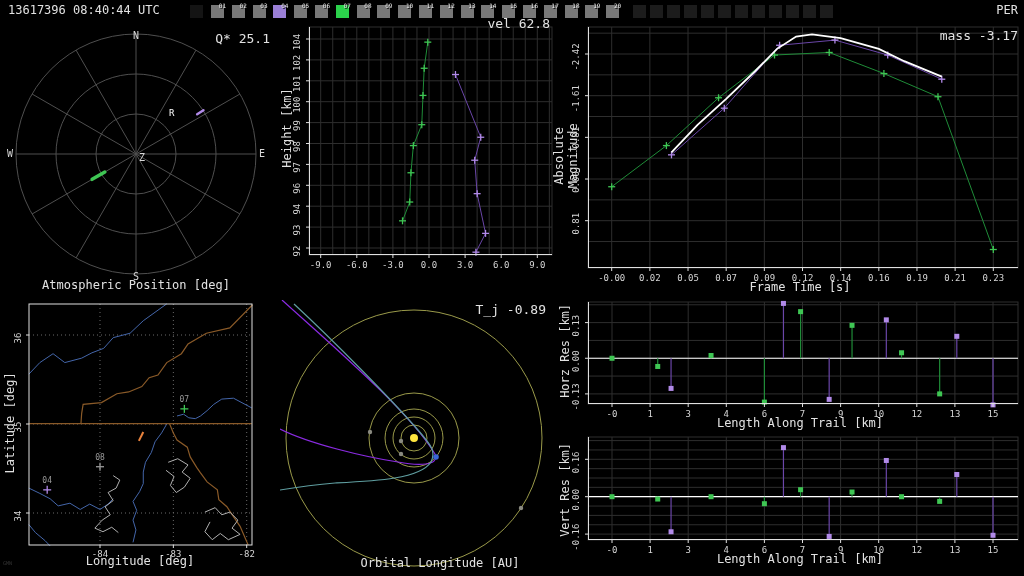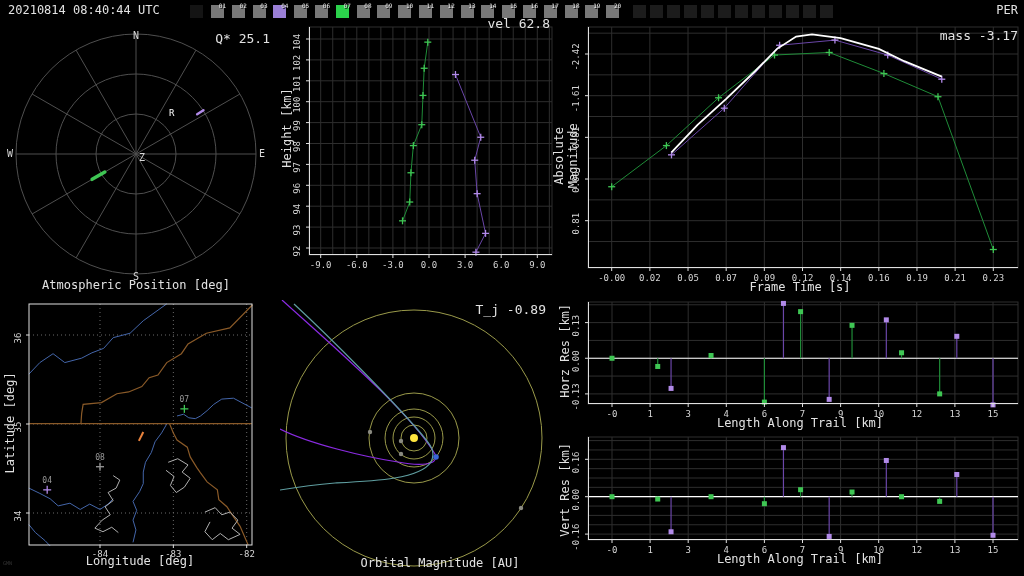--- a/index.html
+++ b/index.html
@@ -14,21 +14,21 @@
   #framestrip{position:absolute;left:190px;top:3px;width:660px;height:18px;}
   .fbox{position:absolute;top:2px;width:13px;height:13px;}
   .fnum{position:absolute;top:-3px;right:-2px;font-size:6px;color:#e8e8e8;text-shadow:1px 1px 0 #000;}
   svg{position:absolute;display:block;}
 </style>
 </head>
 <body>
 
 <div id="stage">
 
-  <div class="ov" style="left:8px;top:4px;width:230px;">20210814 08:40:44 UTC</div>
+  <div class="ov" style="left:8px;top:4px;width:230px;">13617396 08:40:44 UTC</div>
   <div id="framestrip">
       <div class="fbox" style="left: 0px; background: rgb(20, 20, 20);"></div>
       <div class="fbox" style="left: 21px; background: rgb(120, 120, 120);">
         <span class="fnum">01</span>
       </div>
       <div class="fbox" style="left: 41.8px; background: rgb(120, 120, 120);">
         <span class="fnum">02</span>
       </div>
       <div class="fbox" style="left: 62.6px; background: rgb(120, 120, 120);">
         <span class="fnum">03</span>
@@ -551,19 +551,19 @@
 
   <div class="ov ann rgt" style="left:898px;top:29px;width:120px;">mass -3.17</div>
   <div class="ov ctr" style="left:710px;top:281px;width:180px;">Frame Time [s]</div>
   <div class="ov ctr rot" style="left:502px;top:142px;width:130px;">Absolute Magnitude</div>
 
   <div class="ov ctr" style="left:60px;top:555px;width:160px;">Longitude [deg]</div>
   <div class="ov ctr rot" style="left:-44px;top:416px;width:110px;">Latitude [deg]</div>
   <div class="ov wm" style="left:3px;top:561px;width:30px;">GMN</div>
 
   <div class="ov ann rgt" style="left:440px;top:303px;width:106px;">T_j -0.89</div>
-  <div class="ov ctr" style="left:320px;top:557px;width:240px;">Orbital Magnitude [AU]</div>
+  <div class="ov ctr" style="left:320px;top:557px;width:240px;">Orbital Longitude [AU]</div>
 
   <div class="ov ctr rot" style="left:511px;top:344px;width:110px;">Horz Res [km]</div>
   <div class="ov ctr" style="left:690px;top:417px;width:220px;">Length Along Trail [km]</div>
   <div class="ov ctr rot" style="left:511px;top:483px;width:110px;">Vert Res [km]</div>
   <div class="ov ctr" style="left:690px;top:553px;width:220px;">Length Along Trail [km]</div>
 </div>
 
 </body></html>

